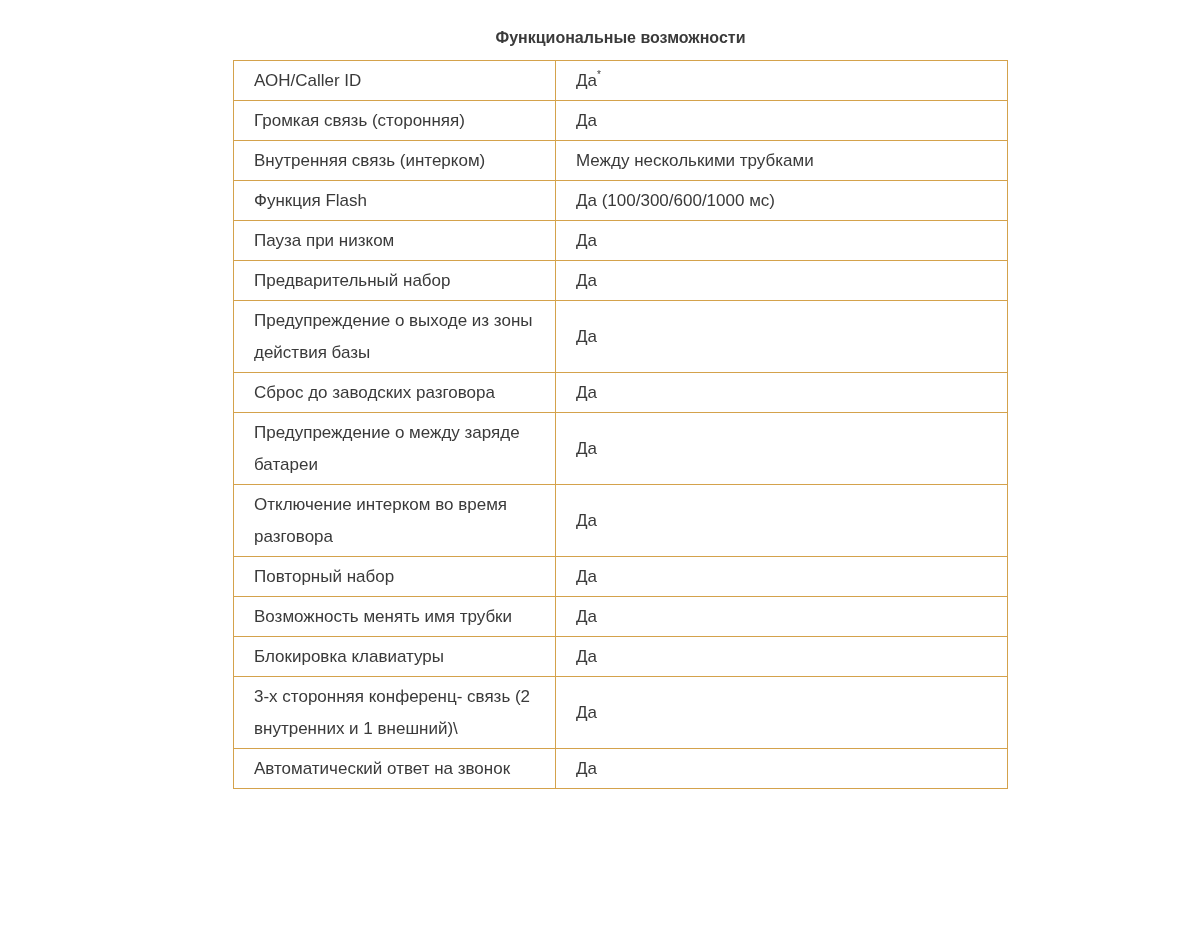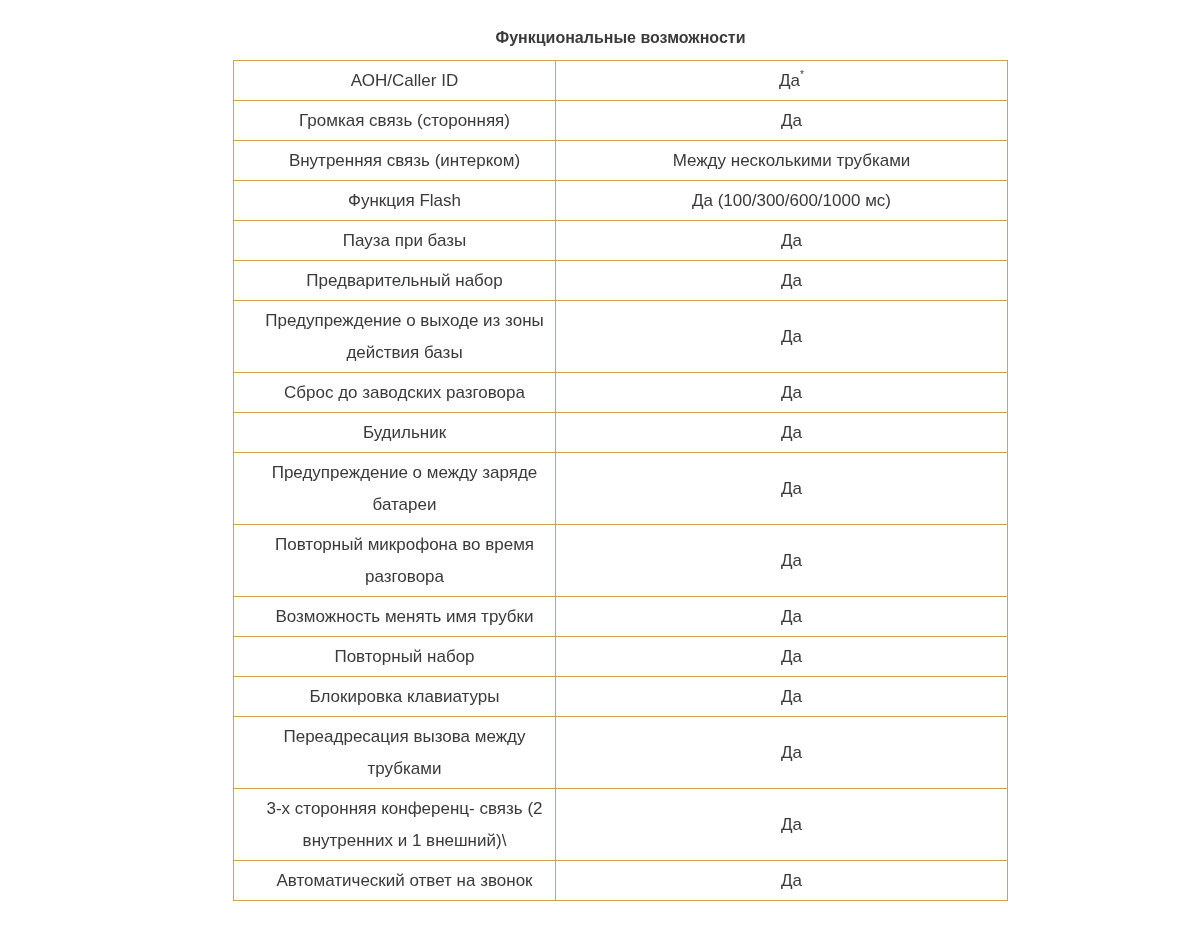--- a/index.html
+++ b/index.html
@@ -1,21 +1,21 @@
 <!DOCTYPE html>
 <html><head>
 <meta charset="utf-8">
 <style>
   html, body { margin: 0; padding: 0; background: #ffffff; }
   body { width: 1189px; height: 937px; position: relative; font-family: "Liberation Sans", sans-serif; color: #3a3a3a; }
   .title { position: absolute; top: 29px; left: 0; width: 1241px; text-align: center; font-weight: bold; font-size: 16px; color: #3a3a3a; }
   table.spec { position: absolute; top: 60px; left: 233px; width: 775px; border-collapse: collapse; font-size: 17px; }
   table.spec td { border: 1px solid #d4a24c; padding: 0 0 0 20px; vertical-align: middle; line-height: 32px; }
   table.spec td.k { width: 301px; }
-  table.spec tr { height: 40px; text-align: center; }
+  table.spec tr { height: 40px; }
   table.spec tr.tall { height: 72px; }
   table.spec tr.tall td.k { padding-top: 2px; padding-bottom: 2px; }
   sup { font-size: 10px; vertical-align: 8px; line-height: 0; }
 </style>
 </head>
 <body>
 
 <div class="title">Функциональные возможности</div>
 
 <table class="spec">
@@ -30,61 +30,53 @@
       </tr>
     <tr>
         <td class="k" style="border-color: rgb(212, 162, 76);">Внутренняя связь (интерком)</td>
         <td style="border-color: rgb(212, 162, 76); margin-top: 48px;">Между несколькими трубками</td>
       </tr>
     <tr>
         <td class="k" style="border-color: rgb(212, 162, 76);">Функция Flash</td>
         <td style="border-color: rgb(212, 162, 76);">Да (100/300/600/1000 мс)</td>
       </tr>
     <tr>
-        <td class="k" style="border-color: rgb(212, 162, 76);">Пауза при базы</td>
+        <td class="k" style="border-color: rgb(212, 162, 76);">Пауза при низком</td>
         <td style="border-color: rgb(212, 162, 76);">Да</td>
       </tr>
     <tr>
         <td class="k" style="border-color: rgb(212, 162, 76);">Предварительный набор</td>
         <td style="border-color: rgb(212, 162, 76);">Да</td>
       </tr>
     <tr class="tall">
         <td class="k" style="border-color: rgb(212, 162, 76);">Предупреждение о выходе из зоны действия базы</td>
         <td style="border-color: rgb(212, 162, 76);">Да</td>
       </tr>
     <tr>
         <td class="k" style="border-color: rgb(212, 162, 76);">Сброс до заводских разговора</td>
         <td style="border-color: rgb(212, 162, 76);">Да</td>
       </tr>
-    <tr>
-        <td class="k" style="border-color: rgb(212, 162, 76);">Будильник</td>
-        <td style="border-color: rgb(212, 162, 76);">Да</td>
-      </tr>
     <tr class="tall">
         <td class="k" style="border-color: rgb(212, 162, 76);">Предупреждение о между заряде батареи</td>
         <td style="border-color: rgb(212, 162, 76);">Да</td>
       </tr>
     <tr class="tall">
-        <td class="k" style="border-color: rgb(212, 162, 76);">Повторный микрофона во время разговора</td>
+        <td class="k" style="border-color: rgb(212, 162, 76);">Отключение интерком во время разговора</td>
+        <td style="border-color: rgb(212, 162, 76);">Да</td>
+      </tr>
+    <tr>
+        <td class="k" style="border-color: rgb(212, 162, 76);">Повторный набор</td>
         <td style="border-color: rgb(212, 162, 76);">Да</td>
       </tr>
     <tr>
         <td class="k" style="border-color: rgb(212, 162, 76);">Возможность менять имя трубки</td>
         <td style="border-color: rgb(212, 162, 76);">Да</td>
       </tr>
     <tr>
-        <td class="k" style="border-color: rgb(212, 162, 76);">Повторный набор</td>
-        <td style="border-color: rgb(212, 162, 76);">Да</td>
-      </tr>
-    <tr>
         <td class="k" style="border-color: rgb(212, 162, 76);">Блокировка клавиатуры</td>
-        <td style="border-color: rgb(212, 162, 76);">Да</td>
-      </tr>
-    <tr class="tall">
-        <td class="k" style="border-color: rgb(212, 162, 76);">Переадресация вызова между трубками</td>
         <td style="border-color: rgb(212, 162, 76);">Да</td>
       </tr>
     <tr class="tall">
         <td class="k" style="border-color: rgb(212, 162, 76);">3-х сторонняя конференц- связь (2 внутренних и 1 внешний)\</td>
         <td style="border-color: rgb(212, 162, 76);">Да</td>
       </tr>
     <tr>
         <td class="k" style="border-color: rgb(212, 162, 76); margin-top: 12px;">Автоматический ответ на звонок</td>
         <td style="border-color: rgb(212, 162, 76);">Да</td>
       </tr>

